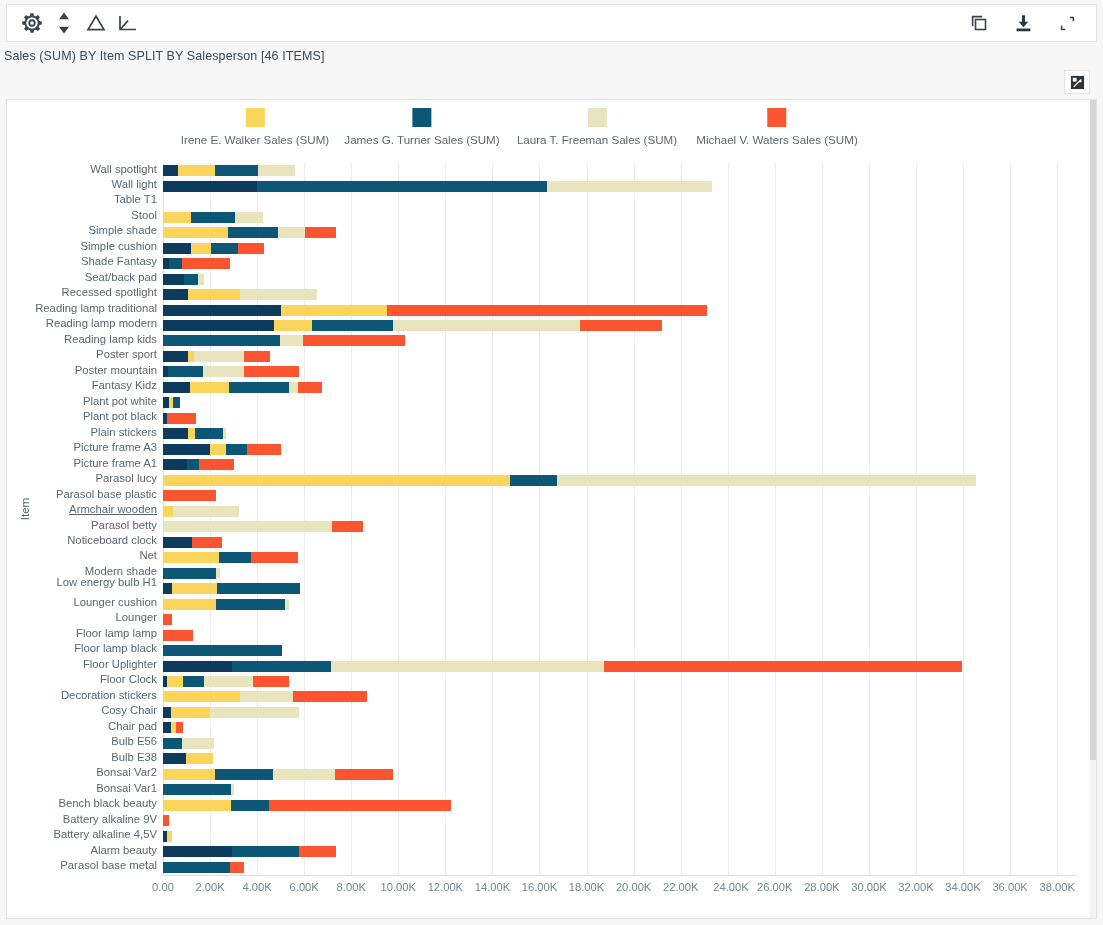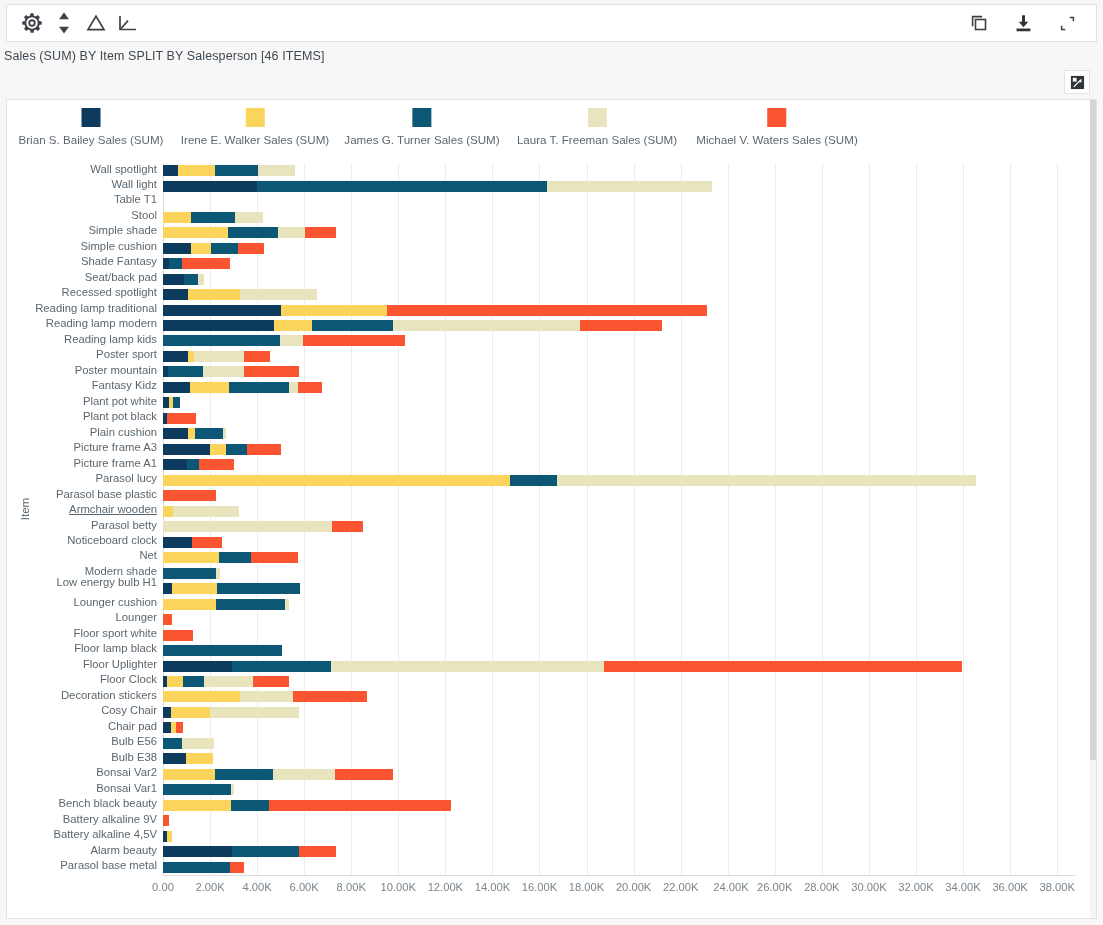--- a/index.html
+++ b/index.html
@@ -229,24 +229,20 @@
         <rect x="3" y="3" width="4" height="4" fill="#ffffff"></rect>
         <path d="M4 12.6 11.6 5" stroke="#ffffff" stroke-width="1.3" fill="none"></path>
         <path d="M12.2 4.2v3.4h-3.4z" fill="#ffffff"></path>
       </svg>
     </div>
   </div>
 
   <div class="panel">
 
     <div class="legend" id="legend">
-        <div class="legend-item" style="left: 84px; transform: translateX(-50%);">
-          <div class="legend-swatch" style="background: rgb(13, 59, 94);"></div>
-          <div class="legend-label">Brian S. Bailey Sales (SUM)</div>
-        </div>
         <div class="legend-item" style="left: 248px; transform: translateX(-50%);">
           <div class="legend-swatch" style="background: rgb(251, 212, 92);"></div>
           <div class="legend-label">Irene E. Walker Sales (SUM)</div>
         </div>
         <div class="legend-item" style="left: 415px; transform: translateX(-50%);">
           <div class="legend-swatch" style="background: rgb(11, 87, 117);"></div>
           <div class="legend-label">James G. Turner Sales (SUM)</div>
         </div>
         <div class="legend-item" style="left: 590px; transform: translateX(-50%);">
           <div class="legend-swatch" style="background: rgb(232, 228, 189);"></div>
@@ -271,34 +267,34 @@
         <div class="ylabel" style="top: 106.848px;">Seat/back pad</div>
         <div class="ylabel" style="top: 122.326px;">Recessed spotlight</div>
         <div class="ylabel" style="top: 137.804px;">Reading lamp traditional</div>
         <div class="ylabel" style="top: 153.283px;">Reading lamp modern</div>
         <div class="ylabel" style="top: 168.761px;">Reading lamp kids</div>
         <div class="ylabel" style="top: 184.239px;">Poster sport</div>
         <div class="ylabel" style="top: 199.717px;">Poster mountain</div>
         <div class="ylabel" style="top: 215.196px;">Fantasy Kidz</div>
         <div class="ylabel" style="top: 230.674px;">Plant pot white</div>
         <div class="ylabel" style="top: 246.152px;">Plant pot black</div>
-        <div class="ylabel" style="top: 261.63px;">Plain cushion</div>
+        <div class="ylabel" style="top: 261.63px;">Plain stickers</div>
         <div class="ylabel" style="top: 277.109px;">Picture frame A3</div>
         <div class="ylabel" style="top: 292.587px;">Picture frame A1</div>
         <div class="ylabel" style="top: 308.065px;">Parasol lucy</div>
         <div class="ylabel" style="top: 323.543px;">Parasol base plastic</div>
         <div class="ylabel" style="top: 339.022px; text-decoration: underline;">Armchair wooden</div>
         <div class="ylabel" style="top: 354.5px;">Parasol betty</div>
         <div class="ylabel" style="top: 369.978px;">Noticeboard clock</div>
         <div class="ylabel" style="top: 385.457px;">Net</div>
         <div class="ylabel" style="top: 400.935px;">Modern shade</div>
         <div class="ylabel" style="top: 412px;">Low energy bulb H1</div>
         <div class="ylabel" style="top: 431.891px;">Lounger cushion</div>
         <div class="ylabel" style="top: 447.37px;">Lounger</div>
-        <div class="ylabel" style="top: 462.848px;">Floor sport white</div>
+        <div class="ylabel" style="top: 462.848px;">Floor lamp lamp</div>
         <div class="ylabel" style="top: 478.326px;">Floor lamp black</div>
         <div class="ylabel" style="top: 493.804px;">Floor Uplighter</div>
         <div class="ylabel" style="top: 509.283px;">Floor Clock</div>
         <div class="ylabel" style="top: 524.761px; margin-left: 46px;">Decoration stickers</div>
         <div class="ylabel" style="top: 540.239px;">Cosy Chair</div>
         <div class="ylabel" style="top: 555.717px;">Chair pad</div>
         <div class="ylabel" style="top: 571.196px;">Bulb E56</div>
         <div class="ylabel" style="top: 586.674px;">Bulb E38</div>
         <div class="ylabel" style="top: 602.152px;">Bonsai Var2</div>
         <div class="ylabel" style="top: 617.63px;">Bonsai Var1</div>

